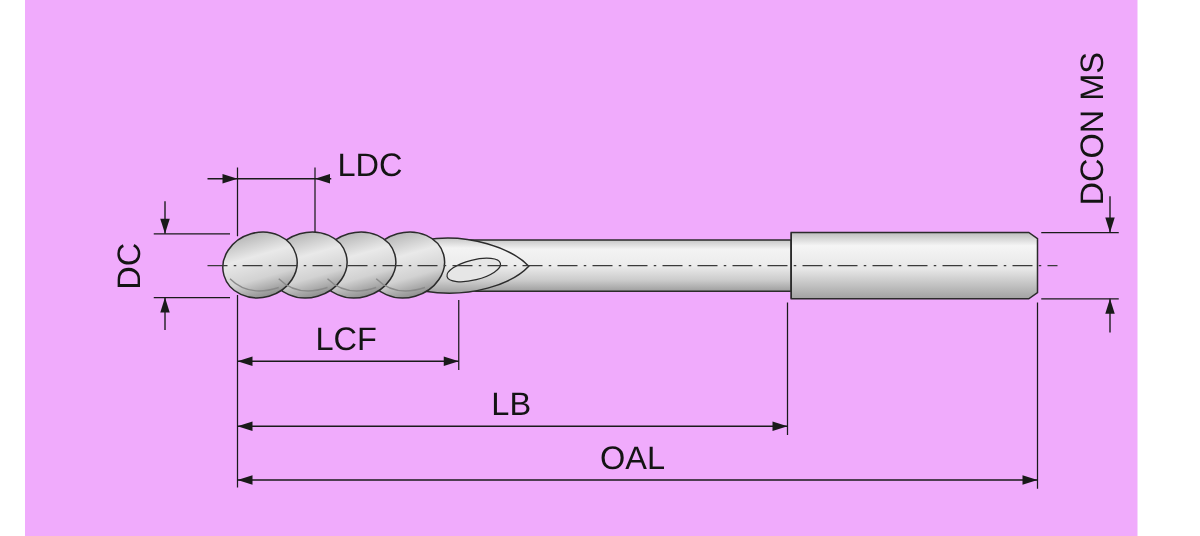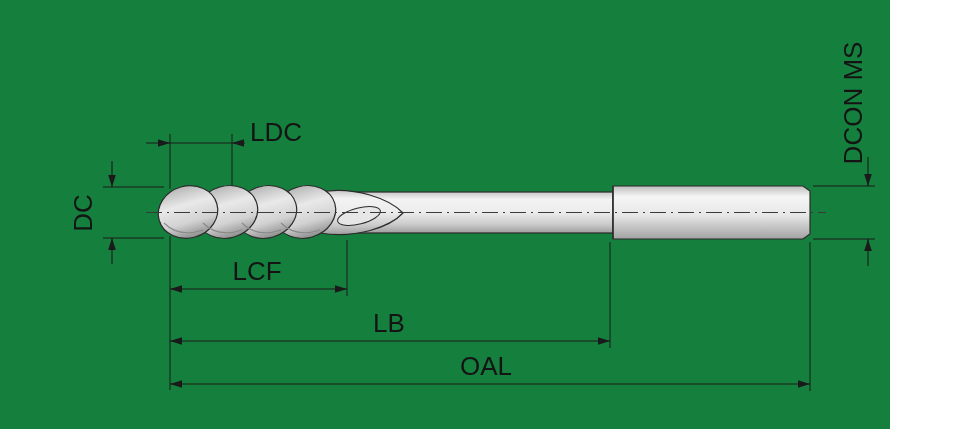--- a/index.html
+++ b/index.html
@@ -8,21 +8,22 @@
     background: #ffffff;
     width: 960px;
     height: 429px;
     overflow: hidden;
     font-family: "Liberation Sans", sans-serif;
   }
   .canvas {
     position: relative;
     width: 890px;
     height: 429px;
-    background: #15803d;
+    background: #f0abfc;
+    margin-left: 20px;
   }
   svg text {
     font-family: "Liberation Sans", sans-serif;
     font-size: 26px;
     fill: #141414;
   }
   .dimline  { stroke: #1a1a1a; stroke-width: 1.1; fill: none; }
   .extline  { stroke: #1a1a1a; stroke-width: 1;   fill: none; }
   .arrow    { fill: #1a1a1a; stroke: none; }
   .toolline { stroke: #2b2b2b; stroke-width: 1.2; }

